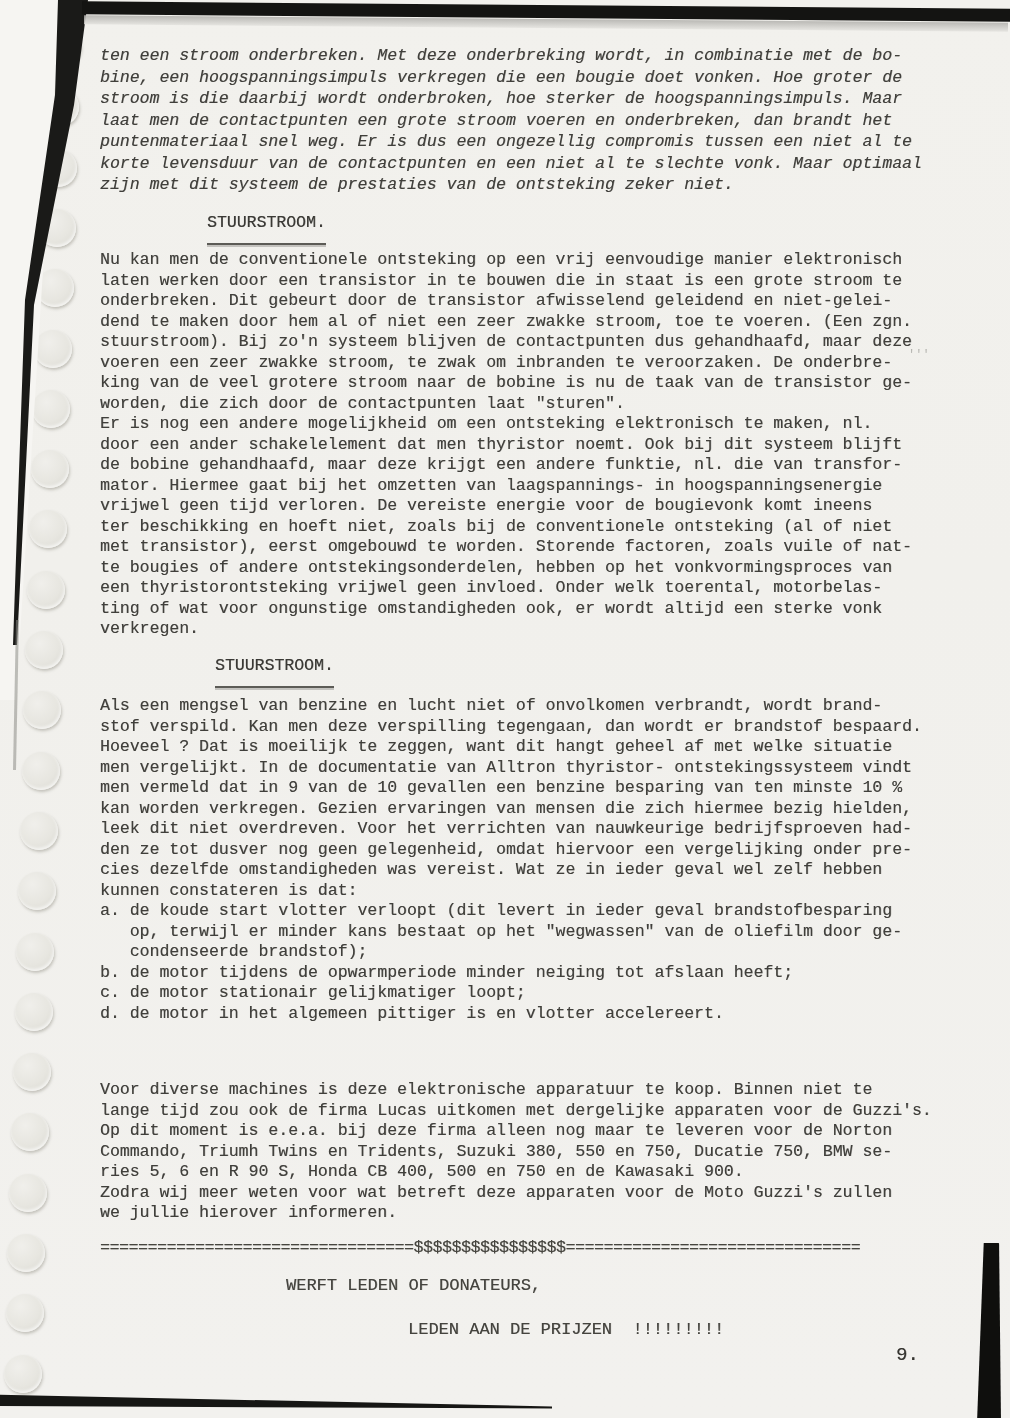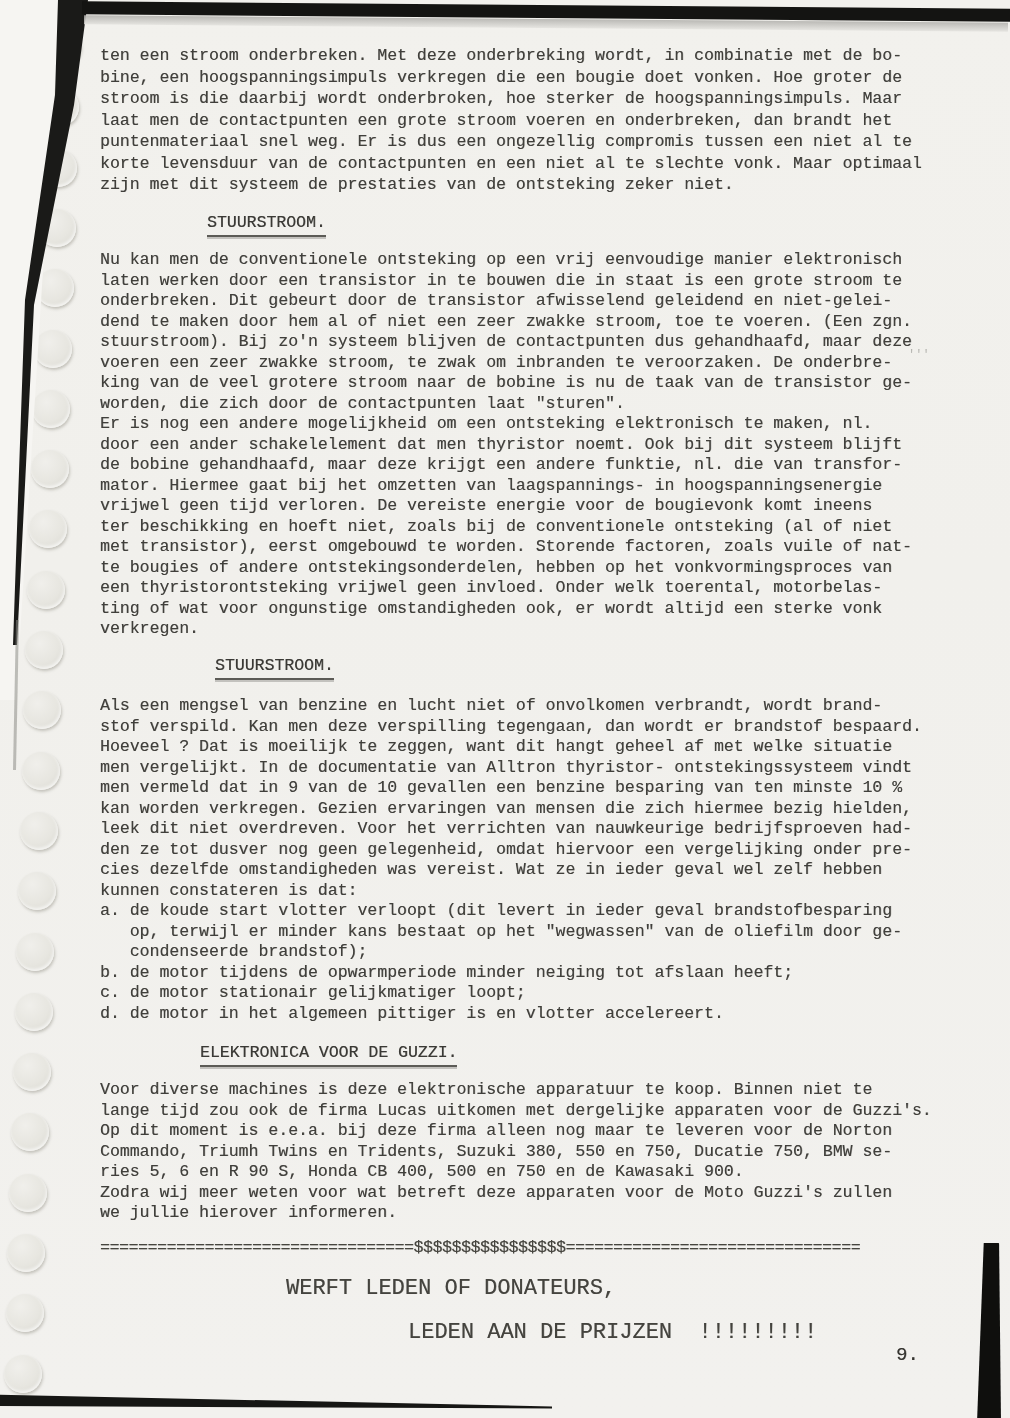--- a/index.html
+++ b/index.html
@@ -38,38 +38,38 @@
     position:absolute;width:38px;height:38px;border-radius:50%;
     background:radial-gradient(circle at 38% 32%,#f0efeb 0%,#e7e6e0 55%,#d8d7d0 100%);
     box-shadow:1px 2px 3px rgba(140,138,126,0.45), inset -1px -2px 3px rgba(255,255,255,0.65);
   }
   
   .tblock{
     position:absolute;white-space:pre;
     font-size:16.5px;color:#403f3b;
     text-shadow:0.4px 0.4px 0.5px rgba(64,63,59,0.5);
   }
-  .lh-wide .tline{line-height:21.5px;}
+  .lh-wide .tline{line-height:21.5px;font-style:italic;}
   .lh-norm .tline{line-height:20.5px;}
   .heading{
     position:absolute;white-space:pre;
     font-size:16.5px;color:#3a3935;
     text-shadow:0.4px 0.4px 0.5px rgba(58,57,53,0.55);
     border-bottom:2.5px solid rgba(58,57,53,0.82);
-    padding-bottom:3px;
+    padding-bottom:11px;
     box-shadow:0 2px 0 rgba(58,57,53,0.25);
   }
   .divider{
     position:absolute;white-space:pre;
     font-size:16.5px;color:#46453f;letter-spacing:-0.4px;
     text-shadow:0.4px 0.4px 0.5px rgba(64,63,57,0.5);
   }
   .footerline{
     position:absolute;white-space:pre;
-    font-size:22px;color:#44433e;
+    font-size:17px;color:#44433e;
     text-shadow:0.4px 0.4px 0.5px rgba(64,63,57,0.5);
   }
   .pagenum{
     position:absolute;font-size:19px;color:#34332f;
     text-shadow:0.4px 0.4px 0.5px rgba(52,51,47,0.5);
   }
   .smudge{
     position:absolute;font-size:12px;color:rgba(70,69,62,0.35);white-space:pre;
   }
 </style>
@@ -83,21 +83,20 @@
   <div class="heading" style="left:207px;top:213px">STUURSTROOM.</div>
 
   <div class="tblock lh-norm" style="left:100px;top:250px"><div class="tline">Nu kan men de conventionele ontsteking op een vrij eenvoudige manier elektronisch</div><div class="tline">laten werken door een transistor in te bouwen die in staat is een grote stroom te</div><div class="tline">onderbreken. Dit gebeurt door de transistor afwisselend geleidend en niet-gelei-</div><div class="tline">dend te maken door hem al of niet een zeer zwakke stroom, toe te voeren. (Een zgn.</div><div class="tline">stuurstroom). Bij zo'n systeem blijven de contactpunten dus gehandhaafd, maar deze</div><div class="tline">voeren een zeer zwakke stroom, te zwak om inbranden te veroorzaken. De onderbre-</div><div class="tline">king van de veel grotere stroom naar de bobine is nu de taak van de transistor ge-</div><div class="tline">worden, die zich door de contactpunten laat "sturen".</div><div class="tline">Er is nog een andere mogelijkheid om een ontsteking elektronisch te maken, nl.</div><div class="tline">door een ander schakelelement dat men thyristor noemt. Ook bij dit systeem blijft</div><div class="tline">de bobine gehandhaafd, maar deze krijgt een andere funktie, nl. die van transfor-</div><div class="tline">mator. Hiermee gaat bij het omzetten van laagspannings- in hoogspanningsenergie</div><div class="tline">vrijwel geen tijd verloren. De vereiste energie voor de bougievonk komt ineens</div><div class="tline">ter beschikking en hoeft niet, zoals bij de conventionele ontsteking (al of niet</div><div class="tline">met transistor), eerst omgebouwd te worden. Storende factoren, zoals vuile of nat-</div><div class="tline">te bougies of andere ontstekingsonderdelen, hebben op het vonkvormingsproces van</div><div class="tline">een thyristorontsteking vrijwel geen invloed. Onder welk toerental, motorbelas-</div><div class="tline">ting of wat voor ongunstige omstandigheden ook, er wordt altijd een sterke vonk</div><div class="tline">verkregen.</div></div>
 
   <span class="smudge" style="left:908px;top:348px">'''</span>
 
   <div class="heading" style="left:215px;top:656px">STUURSTROOM.</div>
 
   <div class="tblock lh-norm" style="left:100px;top:696px"><div class="tline">Als een mengsel van benzine en lucht niet of onvolkomen verbrandt, wordt brand-</div><div class="tline">stof verspild. Kan men deze verspilling tegengaan, dan wordt er brandstof bespaard.</div><div class="tline">Hoeveel ? Dat is moeilijk te zeggen, want dit hangt geheel af met welke situatie</div><div class="tline">men vergelijkt. In de documentatie van Alltron thyristor- ontstekingssysteem vindt</div><div class="tline">men vermeld dat in 9 van de 10 gevallen een benzine besparing van ten minste 10 %</div><div class="tline">kan worden verkregen. Gezien ervaringen van mensen die zich hiermee bezig hielden,</div><div class="tline">leek dit niet overdreven. Voor het verrichten van nauwkeurige bedrijfsproeven had-</div><div class="tline">den ze tot dusver nog geen gelegenheid, omdat hiervoor een vergelijking onder pre-</div><div class="tline">cies dezelfde omstandigheden was vereist. Wat ze in ieder geval wel zelf hebben</div><div class="tline">kunnen constateren is dat:</div><div class="tline">a. de koude start vlotter verloopt (dit levert in ieder geval brandstofbesparing</div><div class="tline">   op, terwijl er minder kans bestaat op het "wegwassen" van de oliefilm door ge-</div><div class="tline">   condenseerde brandstof);</div><div class="tline">b. de motor tijdens de opwarmperiode minder neiging tot afslaan heeft;</div><div class="tline">c. de motor stationair gelijkmatiger loopt;</div><div class="tline">d. de motor in het algemeen pittiger is en vlotter accelereert.</div></div>
 
-  <div class="heading" style="left:200px;top:1043px">ELEKTRONICA VOOR DE GUZZI.</div>
 
   <div class="tblock lh-norm" style="left:100px;top:1080px"><div class="tline">Voor diverse machines is deze elektronische apparatuur te koop. Binnen niet te</div><div class="tline">lange tijd zou ook de firma Lucas uitkomen met dergelijke apparaten voor de Guzzi's.</div><div class="tline">Op dit moment is e.e.a. bij deze firma alleen nog maar te leveren voor de Norton</div><div class="tline">Commando, Triumh Twins en Tridents, Suzuki 380, 550 en 750, Ducatie 750, BMW se-</div><div class="tline">ries 5, 6 en R 90 S, Honda CB 400, 500 en 750 en de Kawasaki 900.</div><div class="tline">Zodra wij meer weten voor wat betreft deze apparaten voor de Moto Guzzi's zullen</div><div class="tline">we jullie hierover informeren.</div></div>
 
   <div class="divider" style="left:100px;top:1238px">=================================$$$$$$$$$$$$$$$$===============================</div>
 
   <div class="footerline" style="left:286px;top:1276px">WERFT LEDEN OF DONATEURS,</div>
 
   <div class="footerline" style="left:408px;top:1320px">LEDEN AAN DE PRIJZEN  !!!!!!!!!</div>
 
   <div class="pagenum" style="left:896px;top:1344px">9.</div>

